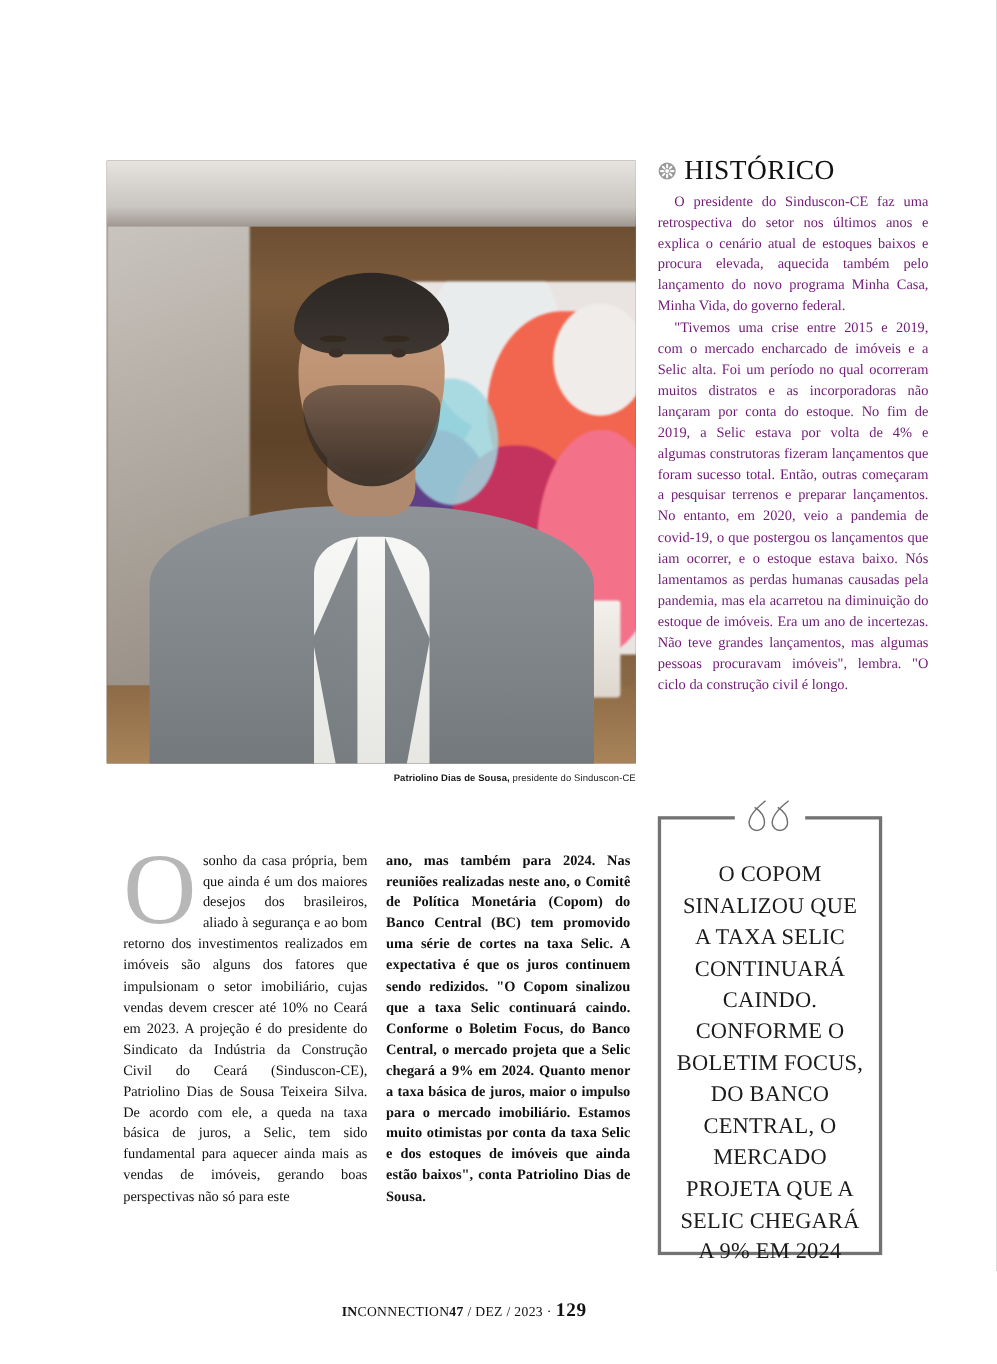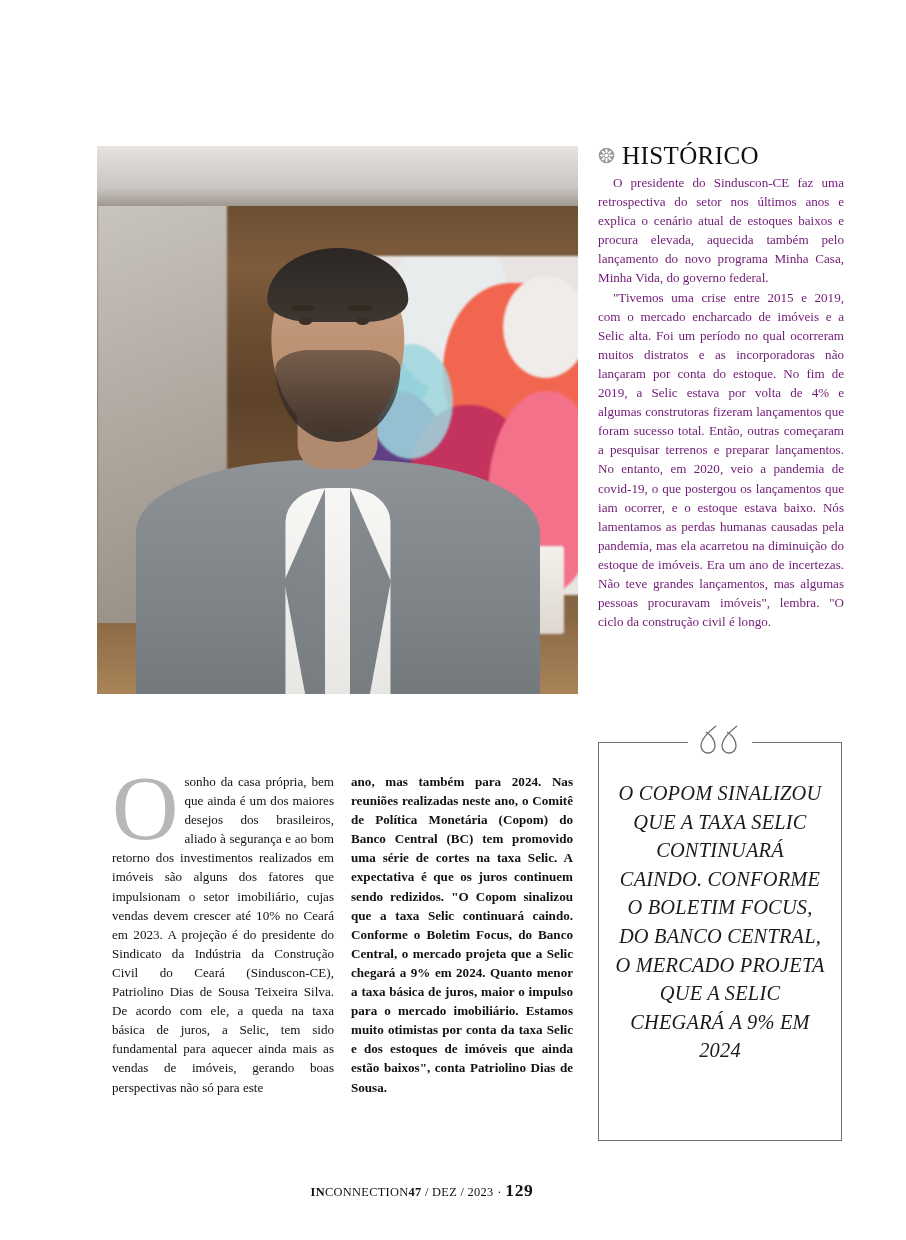--- a/index.html
+++ b/index.html
@@ -89,22 +89,22 @@
   .sec-title{font-size:25px;line-height:1;letter-spacing:.4px;color:#111;}
   .rightcol p{
     margin:0;font-size:13.1px;line-height:19.1px;
     text-align:justify;text-justify:inter-word;color:#701a75;
     hyphens:auto;-webkit-hyphens:auto;
   }
   .rightcol p.ind{text-indent:15px;}
 
   
   .quotebox{
-    position:absolute;left:598px;top:742px;width:244px;height:399px;
-    border:1px solid #737373;box-sizing:border-box;font-style:italic;
+    position:absolute;left:598px;top:742px;width:204px;height:399px;
+    border:3px solid #737373;box-sizing:border-box;
   }
   .quotebox .qmark{
     position:absolute;left:50%;top:-19px;transform:translateX(-50%);
     background:#fff;padding:0 9px;line-height:1;
   }
   .qtext{
     position:absolute;left:14px;right:14px;top:36px;
     text-align:center;font-size:20.4px;line-height:28.6px;
     letter-spacing:.2px;color:#1b1b1b;
   }
@@ -163,20 +163,23 @@
       <div class="pr-head"></div>
       <div class="pr-hair"></div>
       <div class="pr-beard"></div>
       <div class="pr-browL"></div>
         <div class="pr-browR"></div>
       <div class="pr-eyeL"></div>
         <div class="pr-eyeR"></div>
     </div>
   </div>
 
+  <div class="caption">
+    <b>Patriolino Dias de Sousa,</b><span> presidente do Sinduscon-CE</span>
+  </div>
 
   <div class="rightcol">
     <div class="sec-head">
       <span class="sec-ico">
         <svg viewBox="0 0 24 24" width="17" height="17" aria-hidden="true">
           <circle cx="12" cy="12" r="11" fill="#9a9a9a"></circle>
           <g fill="#ffffff">
             <circle cx="12" cy="12" r="2.6"></circle>
             <ellipse cx="12" cy="5.6" rx="1.5" ry="3.1"></ellipse>
             <ellipse cx="12" cy="18.4" rx="1.5" ry="3.1"></ellipse>

